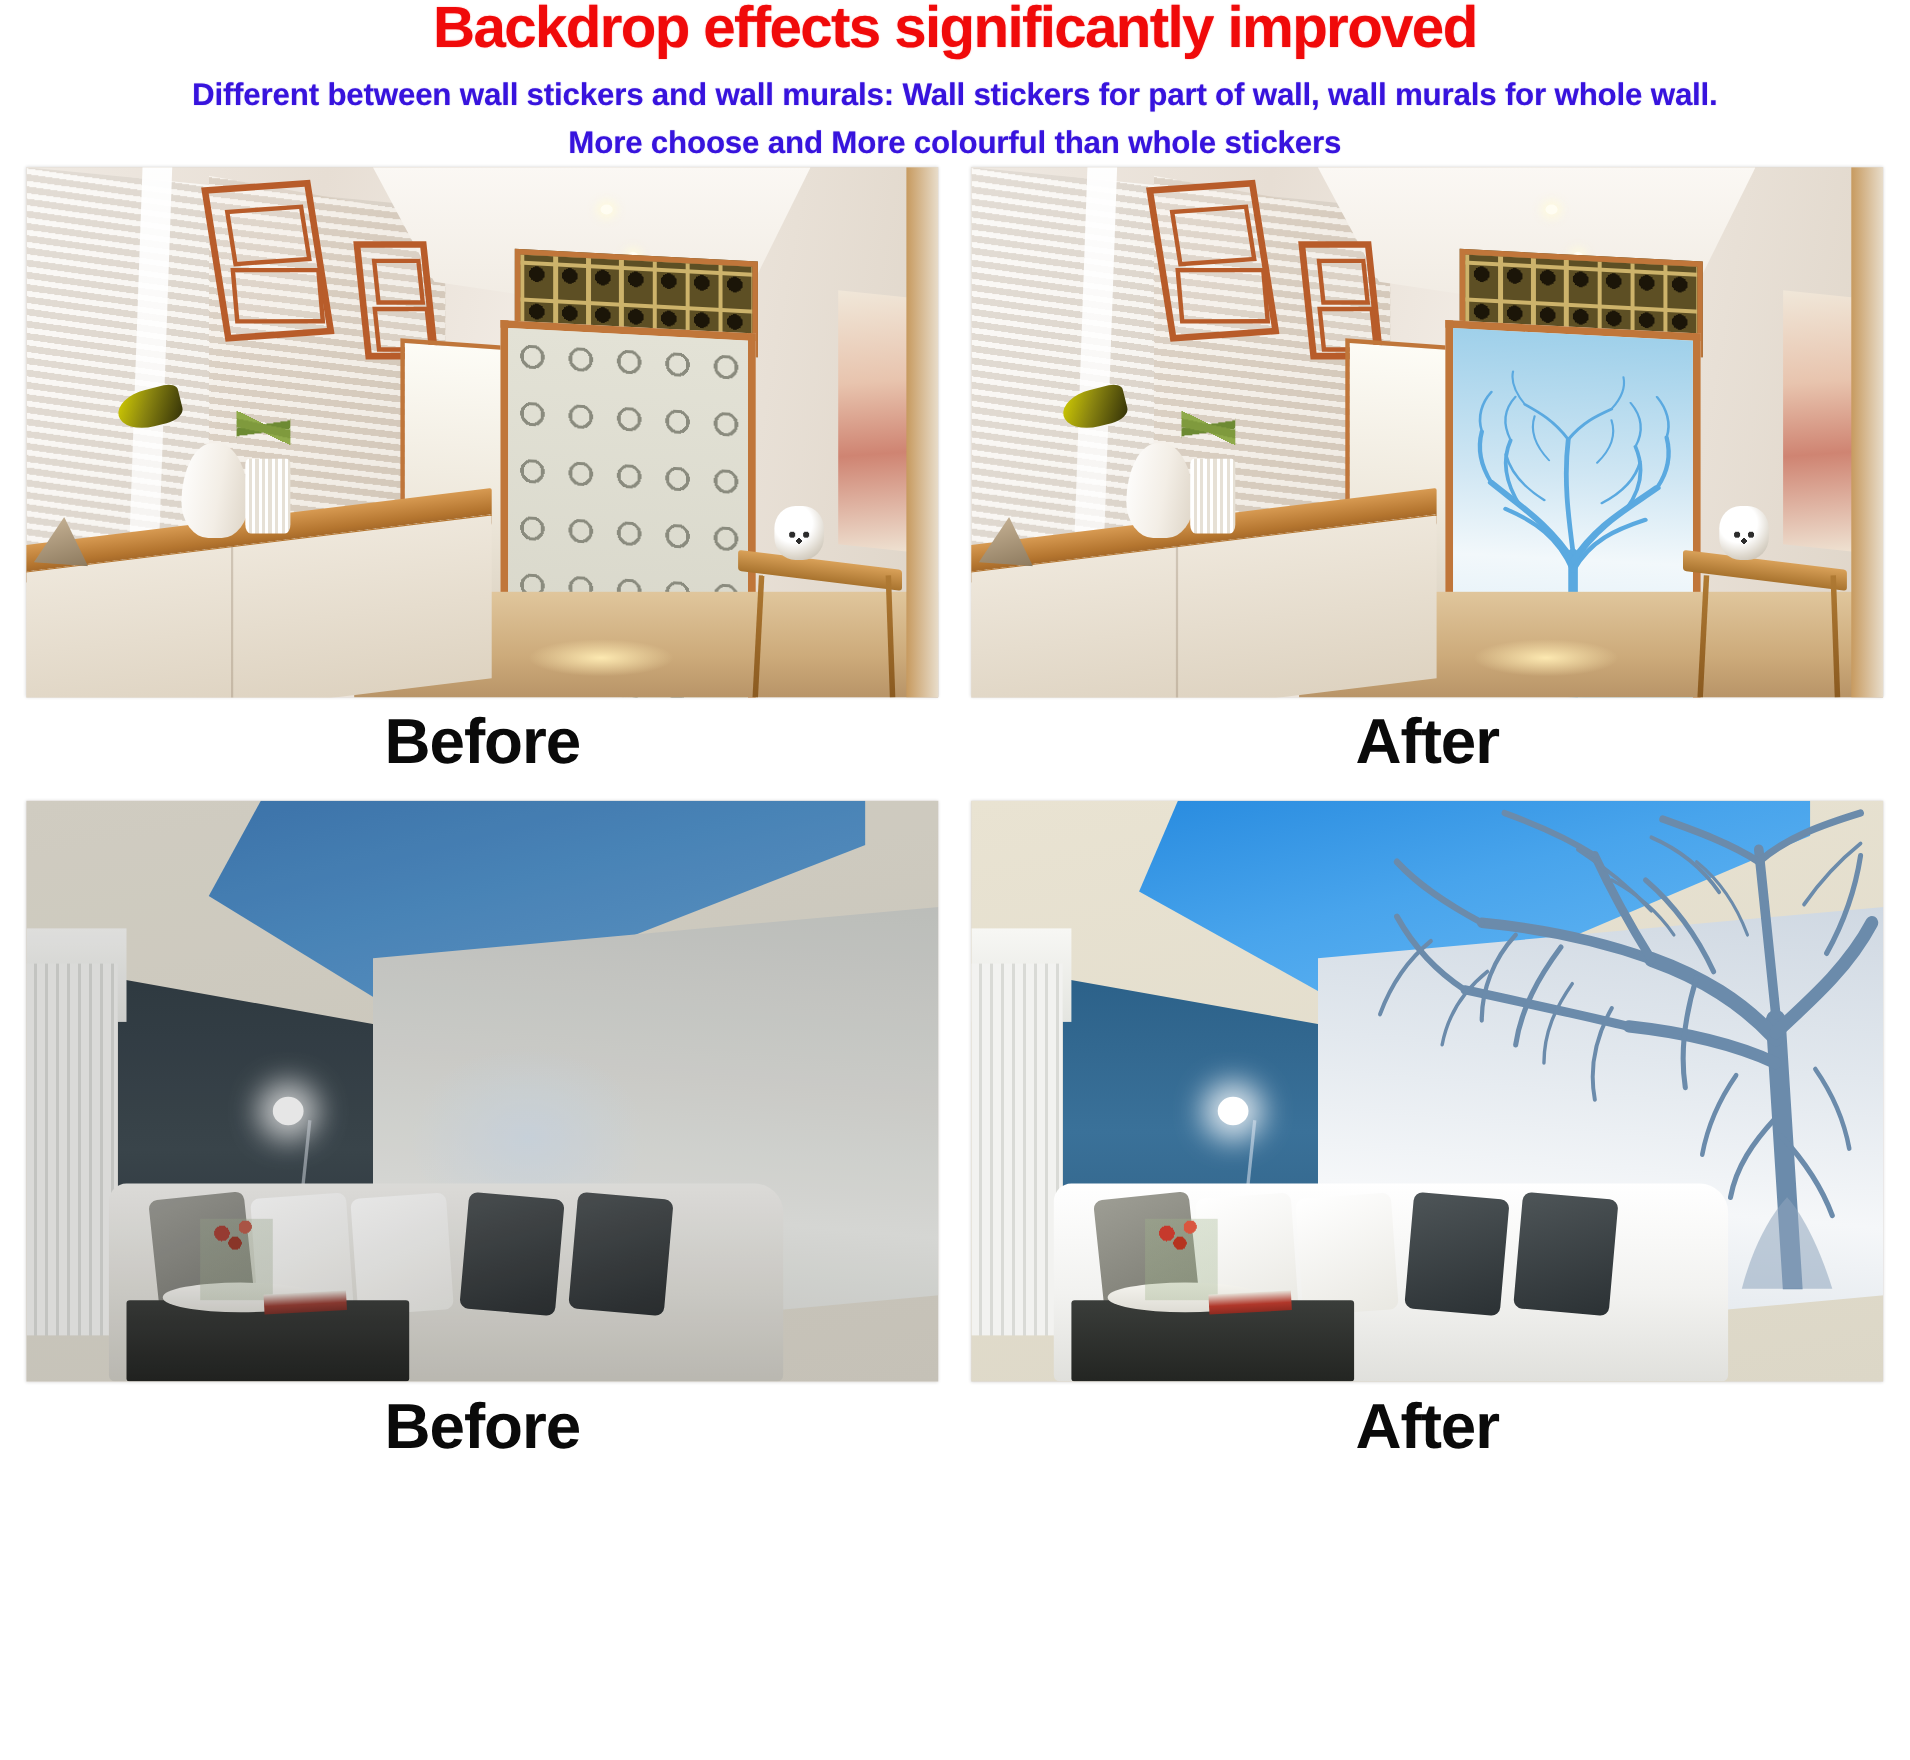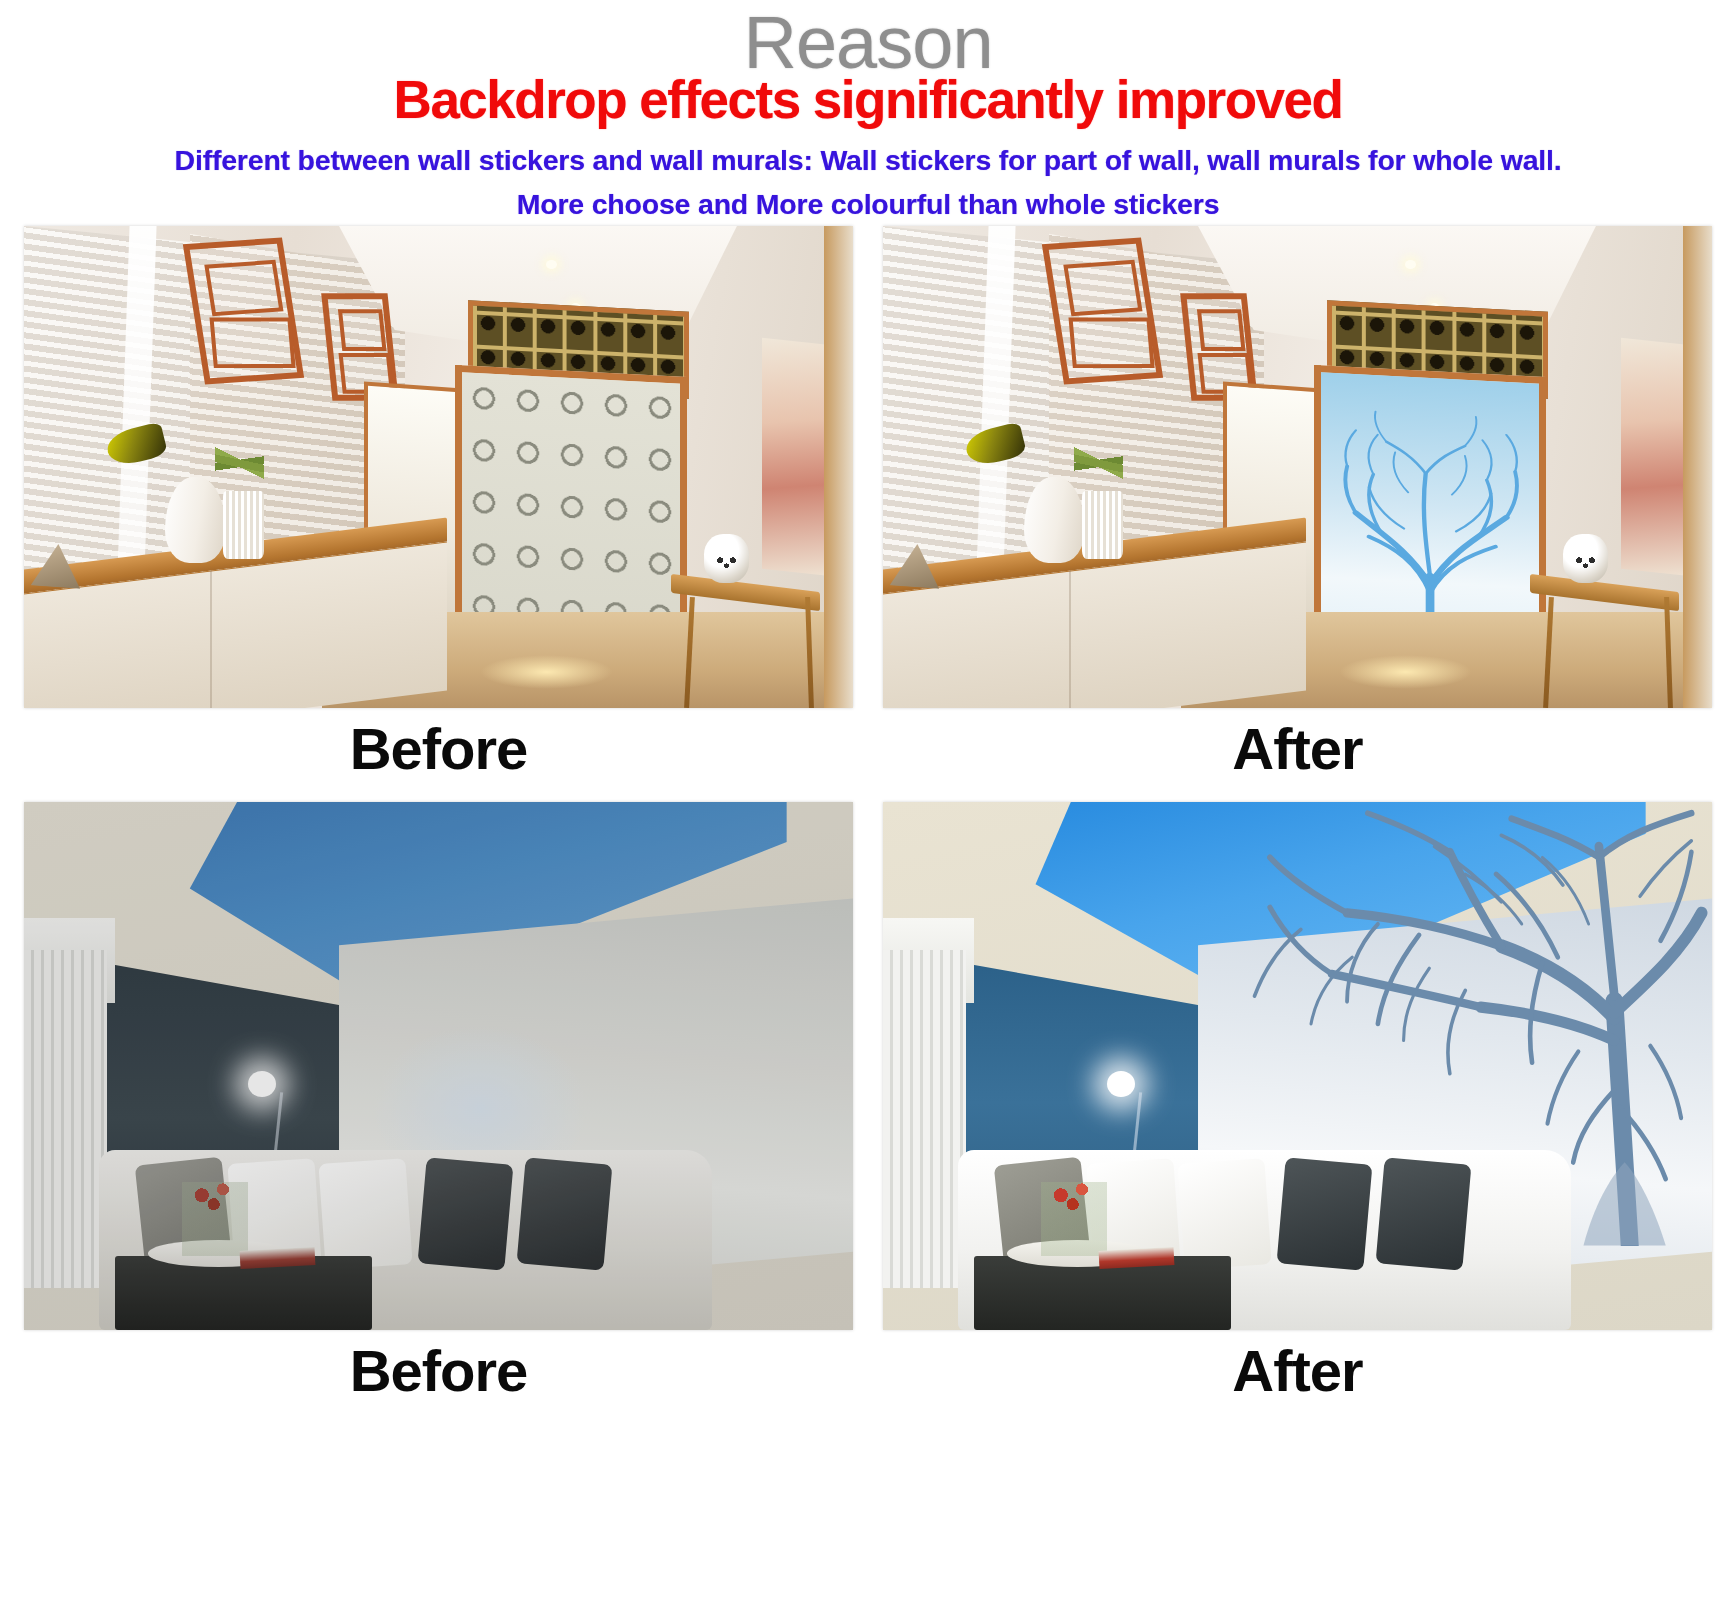--- a/index.html
+++ b/index.html
@@ -496,21 +496,20 @@
 
   
   .room.before-dim {
     filter: saturate(0.72) brightness(0.9);
   }
 </style>
 </head>
 <body>
 
 <div class="header">
-  <div class="reason-word">Reason</div>
   <div class="main-title">Backdrop effects significantly improved</div>
   <div class="subtitle">
     <span class="line1">Different between wall stickers and wall murals: Wall stickers for part of wall, wall murals for whole wall.</span>
     <span class="line2">More choose and More colourful than whole stickers</span>
   </div>
 </div>
 
 <div class="gallery">
 
   <div class="photo-row top">

